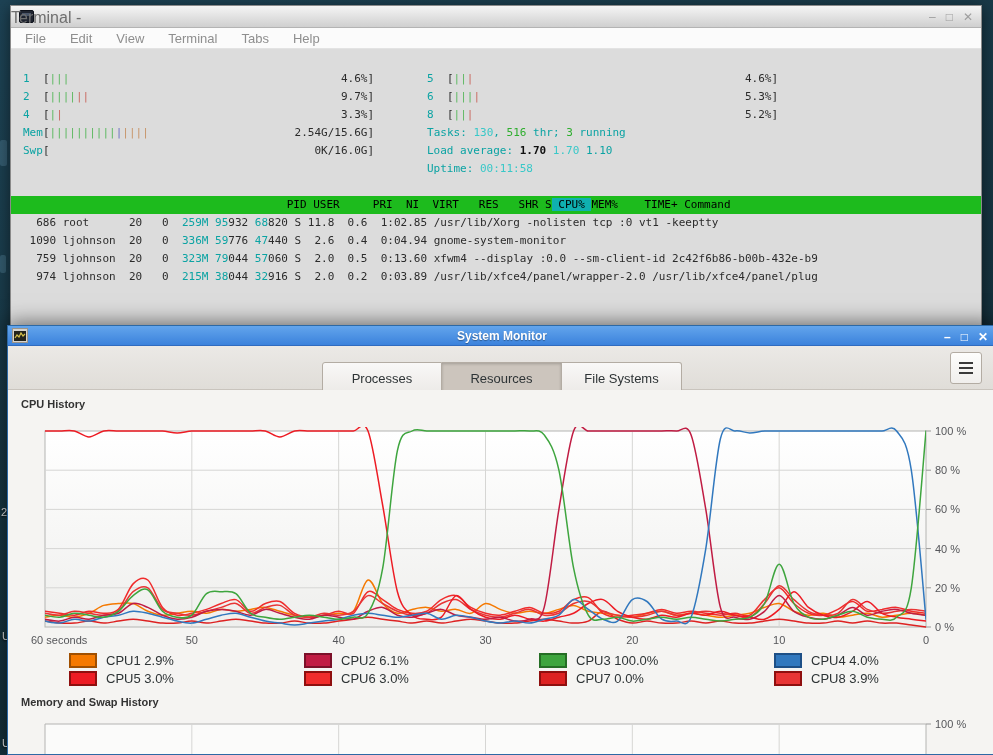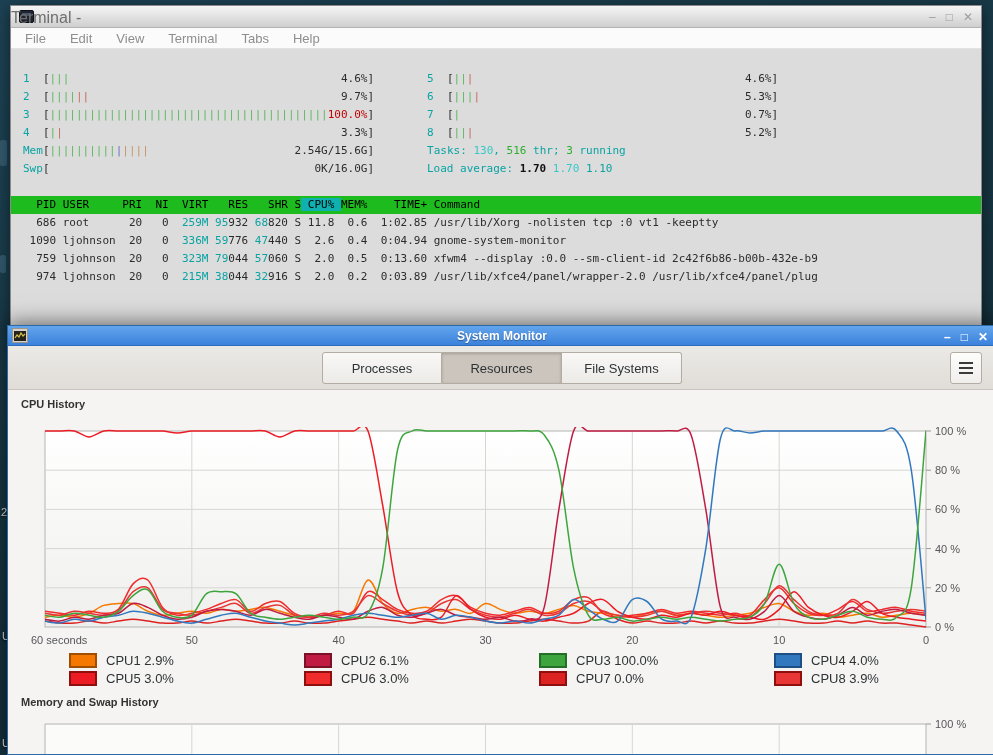--- a/index.html
+++ b/index.html
@@ -24,38 +24,38 @@
   #term-menubar .mi{font-size:13px;color:#8e8e8e;margin-right:24px;}
   #term-screen{position:absolute;left:0;right:0;top:44px;bottom:0;background:var(--term_bg);
         padding-top:20px;overflow:hidden;font-family:"DejaVu Sans Mono",monospace;
         font-size:11px;line-height:18px;color:var(--term_fg);}
   .tline{height:18px;white-space:pre;padding-left:12px;overflow:hidden;}
   .tline span{white-space:pre;}
   .cyan{color:var(--cyan);} .bcyan{color:var(--bright_cyan);} .green{color:var(--green_text);}
   .red{color:var(--red_text);} .bold{font-weight:bold;color:#101010;}
   .bar-g{color:var(--bar_green);} .bar-r{color:var(--bar_red);}
   .bar-b{color:var(--bar_blue);} .bar-o{color:var(--bar_orange);}
-  .thead{background:var(--header_green);color:#000;}
+  .thead{background:var(--header_green);color:#000;text-align:center;}
   .thead span{color:#000;}
   .thead .hsort{background:var(--row_cyan);}
   .tline.sel{background:var(--row_cyan);color:#000;}
   .tline.sel span{color:#000;}
 
   
   #sysmon{position:absolute;left:7px;top:325px;width:990px;height:430px;
         border:1px solid #2d69a5;background:var(--content_bg);box-shadow:0 -2px 20px rgba(0,0,0,.55);}
   #sm-titlebar{position:relative;height:20px;
         background:linear-gradient(var(--titlebar_blue_top),var(--titlebar_blue_bottom));
         border-bottom:1px solid #2f6bbf;}
   #sm-icon{position:absolute;left:4px;top:2px;width:16px;height:15px;background:#d7d3cc;border:1px solid #9a948a;display:flex;align-items:center;justify-content:center;}
   #sm-icon svg{display:block;}
   #sm-title{position:absolute;left:0;right:0;top:3px;text-align:center;font-size:12px;font-weight:bold;color:#fff;text-shadow:0 1px 1px rgba(0,0,0,.35);}
   #sm-titlebar .winbtns span{color:#fff;font-weight:bold;}
   #sm-headerbar{position:relative;height:44px;background:linear-gradient(#ebe9e6,#e0ddd8);border-bottom:1px solid #c9c4bd;}
-  #sm-tabs{position:absolute;left:50%;top:6px;transform:translateX(-50%);display:flex;}
+  #sm-tabs{position:absolute;left:50%;top:16px;transform:translateX(-50%);display:flex;}
   .sm-tab{height:32px;min-width:120px;padding:0 18px;display:flex;align-items:center;justify-content:center;
         font-size:13px;color:#2e3436;background:linear-gradient(#f9f8f7,#eceae7);
         border:1px solid #b3aca3;border-left-width:0;cursor:pointer;}
   .sm-tab:first-child{border-left-width:1px;border-radius:3px 0 0 3px;}
   .sm-tab:last-child{border-radius:0 3px 3px 0;}
   .sm-tab.active{background:#ccc5bd;box-shadow:inset 0 1px 3px rgba(0,0,0,.2);}
   #sm-menubtn{position:absolute;right:14px;top:6px;width:32px;height:32px;border:1px solid #b3aca3;border-radius:3px;
         background:linear-gradient(#fdfdfc,#f0eeec);display:flex;flex-direction:column;gap:3px;align-items:center;justify-content:center;cursor:pointer;}
   #sm-menubtn i{display:block;width:14px;height:2px;background:#3a3a3a;}
   #sm-content{position:absolute;left:0;right:0;top:64px;bottom:0;background:var(--content_bg);overflow:hidden;}
@@ -92,24 +92,24 @@
         <span class="mi">File</span>
         <span class="mi">Edit</span>
         <span class="mi">View</span>
         <span class="mi">Terminal</span>
         <span class="mi">Tabs</span>
         <span class="mi">Help</span>
       </div>
     <div id="term-screen">
         <div class="tline"><span class="cyan">1  </span><span>[</span><span class="bar-g">|||</span><span>                                         </span><span>4.6%</span><span>]</span><span>        </span><span class="cyan">5  </span><span>[</span><span class="bar-g">||</span><span class="bar-r">|</span><span>                                         </span><span>4.6%</span><span>]</span></div>
         <div class="tline"><span class="cyan">2  </span><span>[</span><span class="bar-g">||||</span><span class="bar-r">||</span><span>                                      </span><span>9.7%</span><span>]</span><span>        </span><span class="cyan">6  </span><span>[</span><span class="bar-g">|||</span><span class="bar-r">|</span><span>                                        </span><span>5.3%</span><span>]</span></div>
-        <div class="tline"><span class="cyan">3  </span><span>[</span><span class="bar-g">||||||||||||||||||||||||||||||||||||||||||</span><span></span><span class="red">100.0%</span><span>]</span><span>        </span><span class="cyan">7  </span><span>[</span><span class="bar-g">|</span><span>                                           </span><span>0.7%</span><span>]</span></div>
         <div class="tline"><span class="cyan">4  </span><span>[</span><span class="bar-g">|</span><span class="bar-r">|</span><span>                                          </span><span>3.3%</span><span>]</span><span>        </span><span class="cyan">8  </span><span>[</span><span class="bar-g">||</span><span class="bar-r">|</span><span>                                         </span><span>5.2%</span><span>]</span></div>
         <div class="tline"><span class="cyan">Mem</span><span>[</span><span class="bar-g">||||||||||</span><span class="bar-b">|</span><span class="bar-o">||||</span><span>                      </span><span>2.54G/15.6G</span><span>]</span><span>        </span><span class="cyan">Tasks: </span><span class="bcyan">130</span><span class="cyan">, </span><span class="green">516</span><span class="cyan"> thr; </span><span class="green">3</span><span class="cyan"> running</span></div>
         <div class="tline"><span class="cyan">Swp</span><span>[</span><span>                                        </span><span>0K/16.0G</span><span>]</span><span>        </span><span class="cyan">Load average: </span><span class="bold">1.70 </span><span class="bcyan">1.70 </span><span class="cyan">1.10</span></div>
+        <div class="tline"><span>                                                             </span><span class="cyan">Uptime: </span><span class="bcyan">00:11:58</span></div>
         <div class="tline"></div>
         <div class="tline thead"><span>  PID </span><span>USER     </span><span>PRI  NI </span><span> VIRT </span><span>  RES </span><span>  SHR </span><span>S</span><span class="hsort"> CPU% </span><span>MEM% </span><span>   TIME+ </span><span>Command</span></div>
         <div class="tline"><span>  686 </span><span>root     </span><span> 20   0 </span><span class="cyan"> 259M</span><span> </span><span></span><span class="cyan">95</span><span>932</span><span> </span><span></span><span class="cyan">68</span><span>820</span><span> </span><span>S 11.8  0.6  1:02.85 /usr/lib/Xorg -nolisten tcp :0 vt1 -keeptty</span></div>
         <div class="tline"><span> 1090 </span><span>ljohnson </span><span> 20   0 </span><span class="cyan"> 336M</span><span> </span><span></span><span class="cyan">59</span><span>776</span><span> </span><span></span><span class="cyan">47</span><span>440</span><span> </span><span>S  2.6  0.4  0:04.94 gnome-system-monitor</span></div>
         <div class="tline"><span>  759 </span><span>ljohnson </span><span> 20   0 </span><span class="cyan"> 323M</span><span> </span><span></span><span class="cyan">79</span><span>044</span><span> </span><span></span><span class="cyan">57</span><span>060</span><span> </span><span>S  2.0  0.5  0:13.60 xfwm4 --display :0.0 --sm-client-id 2c42f6b86-b00b-432e-b9</span></div>
         <div class="tline"><span>  974 </span><span>ljohnson </span><span> 20   0 </span><span class="cyan"> 215M</span><span> </span><span></span><span class="cyan">38</span><span>044</span><span> </span><span></span><span class="cyan">32</span><span>916</span><span> </span><span>S  2.0  0.2  0:03.89 /usr/lib/xfce4/panel/wrapper-2.0 /usr/lib/xfce4/panel/plug</span></div>
       </div>
   </div>
 
   <div id="sysmon">

